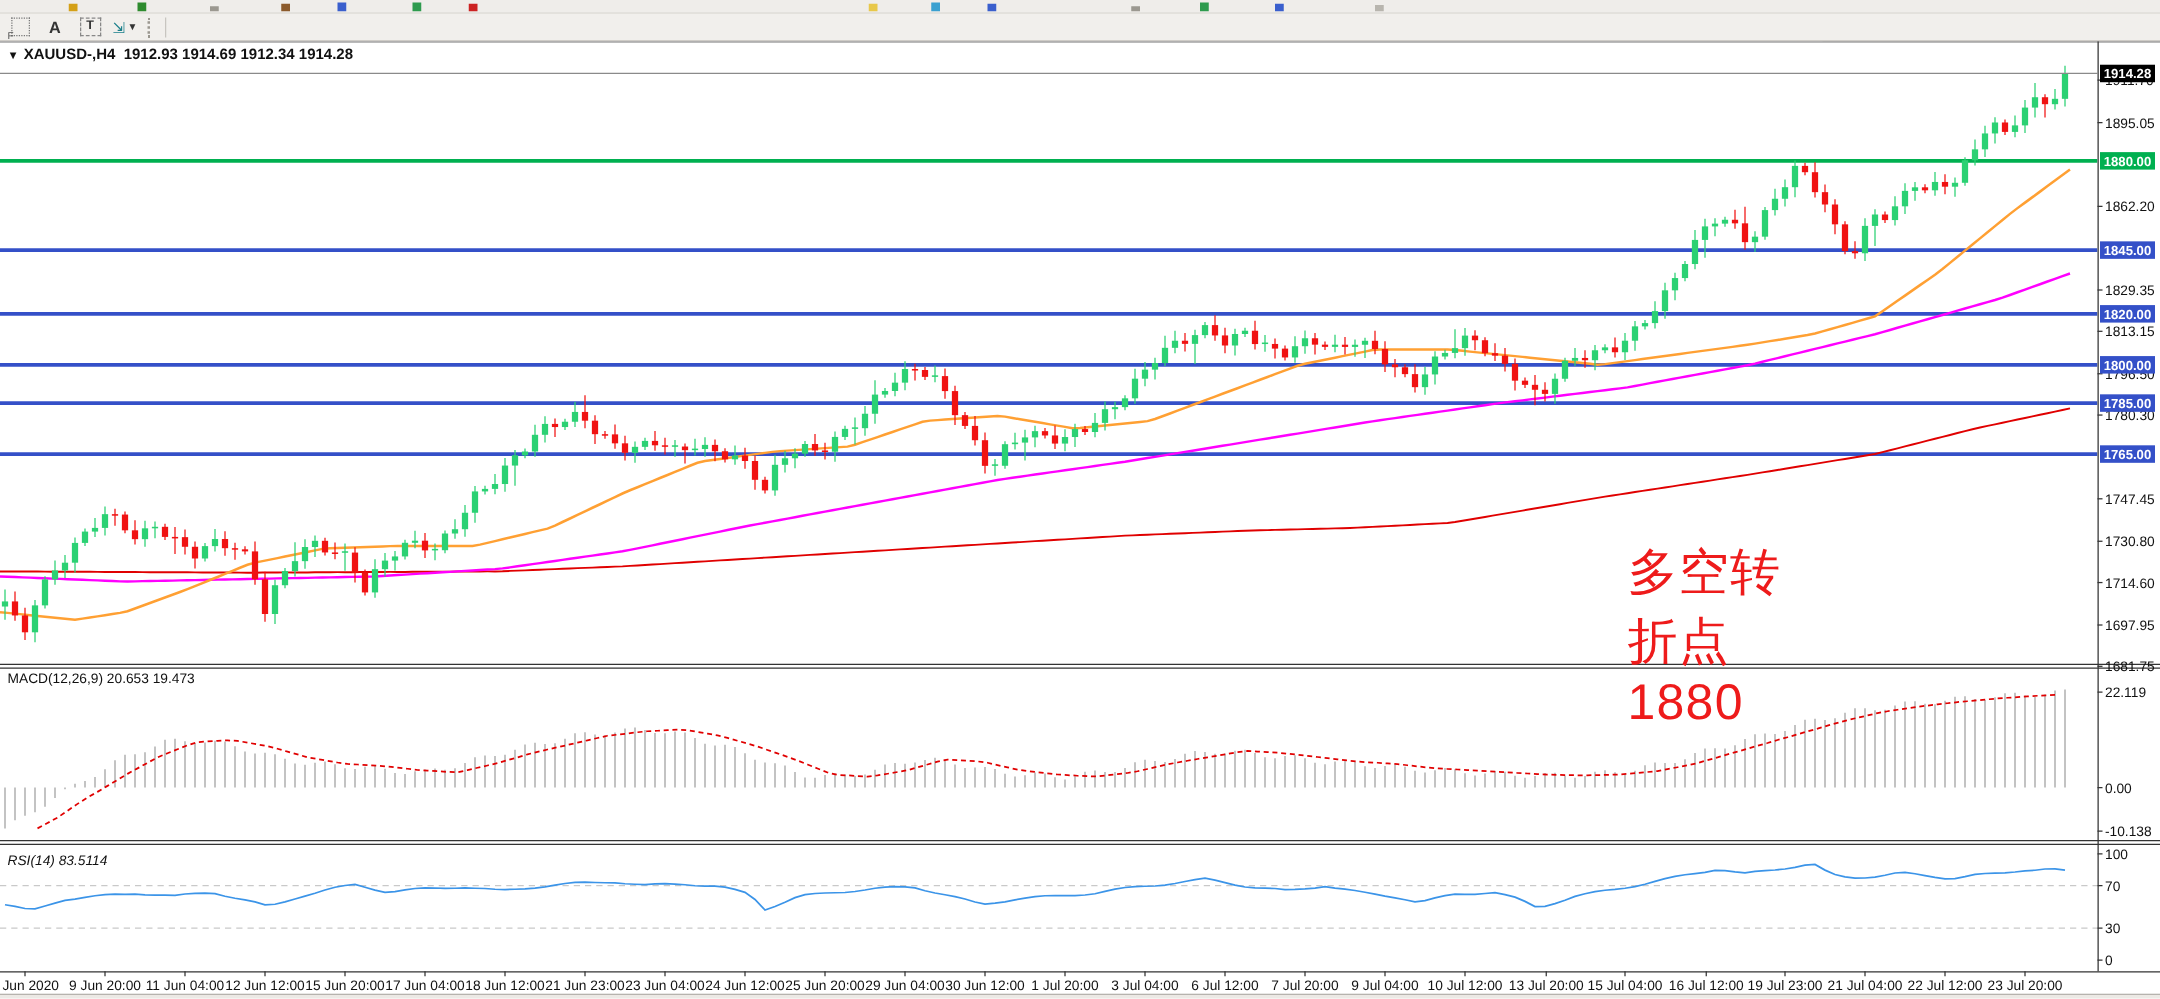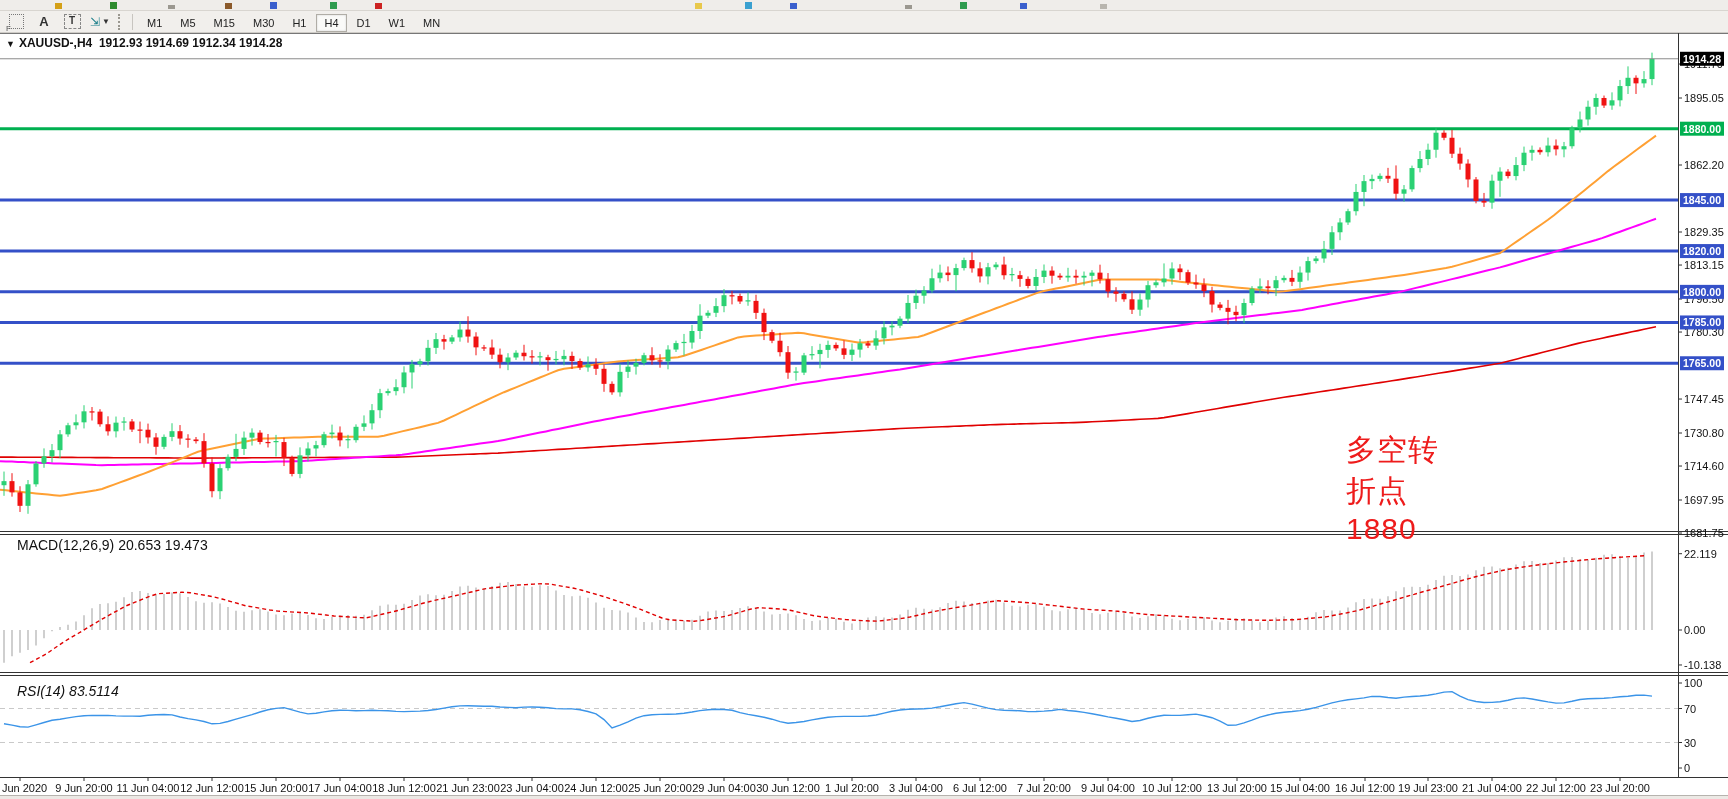--- a/index.html
+++ b/index.html
@@ -18,22 +18,22 @@
   .arrows{font-size:12px;color:#1a7f8a;}
   .caret{font-size:8px;color:#333;margin-left:2px;}
   .tb-sep{width:1px;height:16px;background:#c8c5c0;margin:0 5px 0 8px;}
   .tb-handle{width:4px;height:16px;margin-left:6px;border-left:2px dotted #9a978f;}
   .tf-btn{padding:2px 7px;font-size:11px;color:#222;margin:0 1px;border:1px solid transparent;cursor:default;}
   .tf-btn.active{background:#fafaf8;border:1px solid #b0ada6;box-shadow:inset 0 0 2px #ccc;}
   
   #chart{position:absolute;left:0;top:33px;width:1458px;height:762px;background:#fff;}
   #symbolbar{position:absolute;left:6px;top:3px;font-size:12px;font-weight:bold;color:#111;z-index:5;}
   #symbolbar .tri{font-size:9px;margin-right:4px;}
-  #annotation{position:absolute;left:1302px;top:397px;font-size:30px;color:#ee1b1b;z-index:4;letter-spacing:1px;margin-left:44px;}
-  .pane-label{position:absolute;left:17px;font-size:14px;color:#111;z-index:4;}
+  #annotation{position:absolute;left:1302px;top:397px;font-size:40px;color:#ee1b1b;z-index:4;letter-spacing:1px;}
+  .pane-label{position:absolute;left:6px;font-size:11px;color:#111;z-index:4;}
   #macd-label{top:504px;}
   #rsi-label{top:650px;font-style:italic;}
   #statusstrip{position:absolute;left:0;top:795px;width:1728px;height:4px;background:#ece9e5;border-top:1px solid #b6b3ae;}
   svg text{font-family:"Liberation Sans",sans-serif;}
 </style>
 </head>
 <body>
 <div id="app">
 
   <div id="topstrip">
@@ -60,21 +60,20 @@
     <span class="tb-icon tb-A">A</span>
     <span class="tb-icon">
         <span class="tb-T">T</span>
       </span>
     <span class="tb-icon">
         <span class="arrows">⇲</span>
         <span class="caret">▼</span>
       </span>
     <span class="tb-handle"></span>
     <span class="tb-sep"></span>
-    <span id="tf-group"><span class="tf-btn">M1</span><span class="tf-btn">M5</span><span class="tf-btn">M15</span><span class="tf-btn">M30</span><span class="tf-btn">H1</span><span class="tf-btn active">H4</span><span class="tf-btn">D1</span><span class="tf-btn">W1</span><span class="tf-btn">MN</span></span>
   </div>
 
   <div id="chart">
     <div id="symbolbar">
       <span class="tri">▼</span><span>XAUUSD-,H4</span>&nbsp;&nbsp;<span>1912.93 1914.69 1912.34 1914.28</span>
     </div>
     <div class="pane-label" id="macd-label">MACD(12,26,9) 20.653 19.473</div>
     <div class="pane-label" id="rsi-label">RSI(14) 83.5114</div>
     <div id="annotation">多空转折点1880</div>
     <svg id="csvg" width="1728" height="762">

